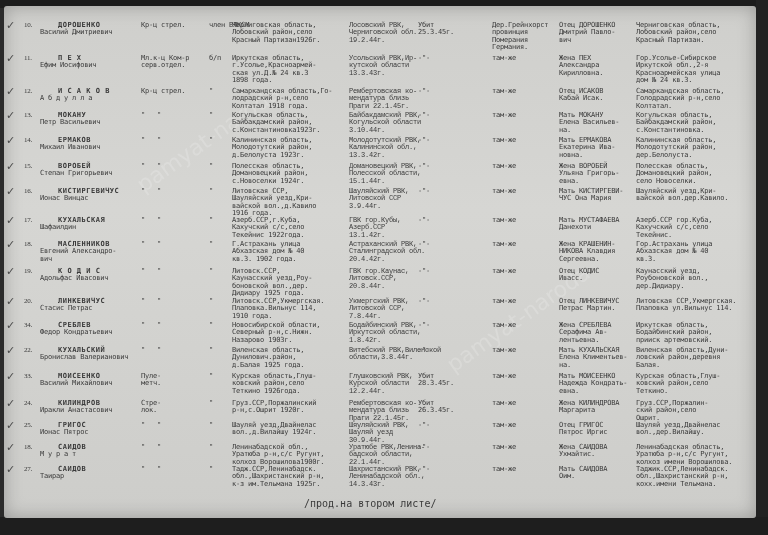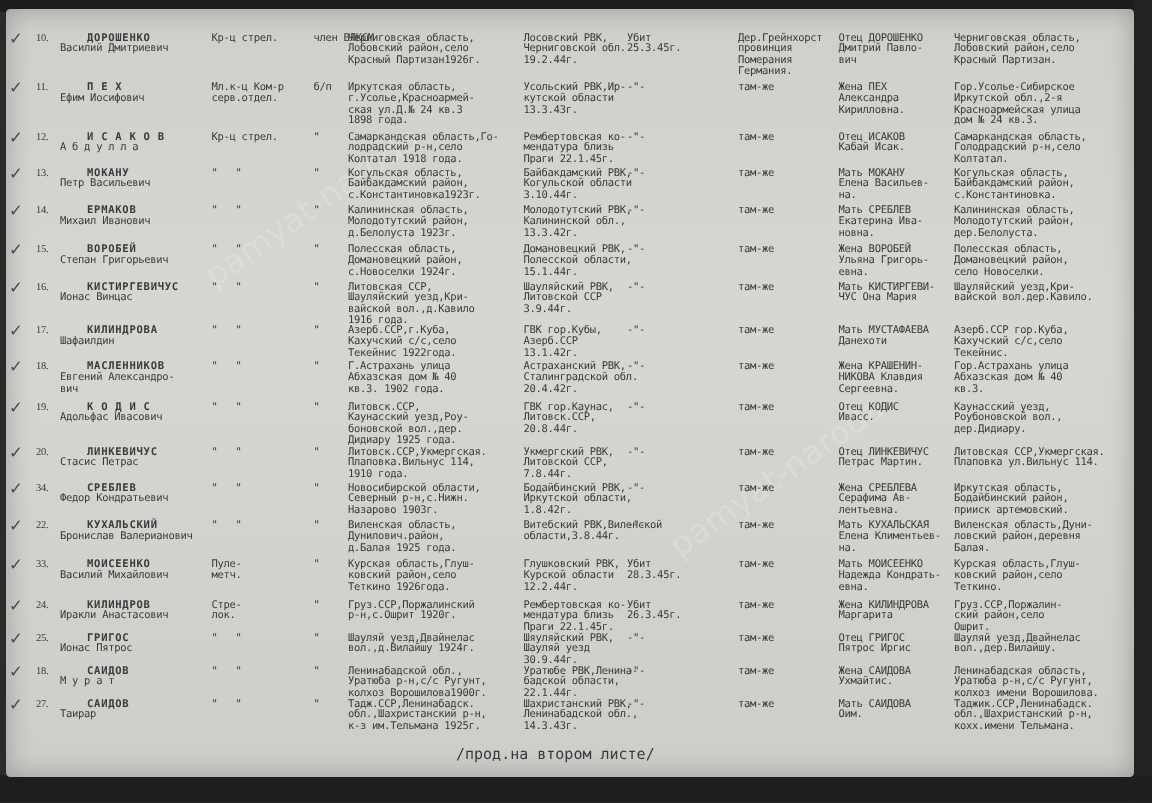--- a/index.html
+++ b/index.html
@@ -15,21 +15,21 @@
   .edge-right { position:absolute; right:0; top:0; width:12px; height:535px; background:#222; }
   .row { position:absolute; left:0; width:752px; color:#3a3a3a; font-size:7px; line-height:7.4px; letter-spacing:-0.2px; }
   .cell { position:absolute; top:0; white-space:pre; }
   .c-check { left:2px; font-size:11px; color:#4a4a4a; font-family:"DejaVu Sans",sans-serif; }
   .c-num { left:20px;font-family:Liberation Serif, serif; }
   .c-name { left:36px; width:90px; }
   .c-name .surname { display:block; padding-left:18px; font-weight:bold; letter-spacing:0.5px; }
   .c-rank { left:137px; }
   .c-party { left:205px; }
   .c-birth { left:228px; }
-  .c-rvk { left:345px; }
+  .c-rvk { left:345px;font-family:Liberation Mono, monospace; }
   .c-date { left:414px; }
   .c-buried { left:488px; }
   .c-kin { left:555px; }
   .c-addr { left:632px; }
   .footer-note { position:absolute; left:300px; top:492px; font-size:10px; color:#3a3a3a; }
   .watermark { position:absolute; color:rgba(255,255,255,0.18); font-size:22px; transform:rotate(-35deg); font-family:"DejaVu Sans",sans-serif; }
 </style>
 </head>
 <body>
 
@@ -139,21 +139,21 @@
         <div class="cell c-rank">"   "</div>
         <div class="cell c-party">"</div>
         <div class="cell c-birth">Калининская область,
 Молодотутский район,
 д.Белолуста 1923г.</div>
         <div class="cell c-rvk">Молодотутский РВК,
 Калининской обл.,
 13.3.42г.</div>
         <div class="cell c-date">-"-</div>
         <div class="cell c-buried">там-же</div>
-        <div class="cell c-kin">Мать СРЕБЛЕВ
+        <div class="cell c-kin">Мать ЕРМАКОВА
 Екатерина Ива-
 новна.</div>
         <div class="cell c-addr">Калининская область,
 Молодотутский район,
 дер.Белолуста.</div>
       </div>
       <div class="row" style="top: 157px;">
         <div class="cell c-check">✓</div>
         <div class="cell c-num">15.</div>
         <div class="cell c-name"><span class="surname">ВОРОБЕЙ</span><span>Степан Григорьевич</span></div>
@@ -190,21 +190,21 @@
         <div class="cell c-date">-"-</div>
         <div class="cell c-buried">там-же</div>
         <div class="cell c-kin">Мать КИСТИРГЕВИ-
 ЧУС Она Мария</div>
         <div class="cell c-addr">Шауляйский уезд,Кри-
 вайской вол.дер.Кавило.</div>
       </div>
       <div class="row" style="top: 211px;">
         <div class="cell c-check">✓</div>
         <div class="cell c-num">17.</div>
-        <div class="cell c-name"><span class="surname">КИЛИНДРОВА</span><span>Шафаилдин</span></div>
+        <div class="cell c-name"><span class="surname">КУХАЛЬСКАЯ</span><span>Шафаилдин</span></div>
         <div class="cell c-rank">"   "</div>
         <div class="cell c-party">"</div>
         <div class="cell c-birth">Азерб.ССР,г.Куба,
 Кахучский с/с,село
 Текейнис 1922года.</div>
         <div class="cell c-rvk">ГВК гор.Кубы,
 Азерб.ССР
 13.1.42г.</div>
         <div class="cell c-date">-"-</div>
         <div class="cell c-buried">там-же</div>

